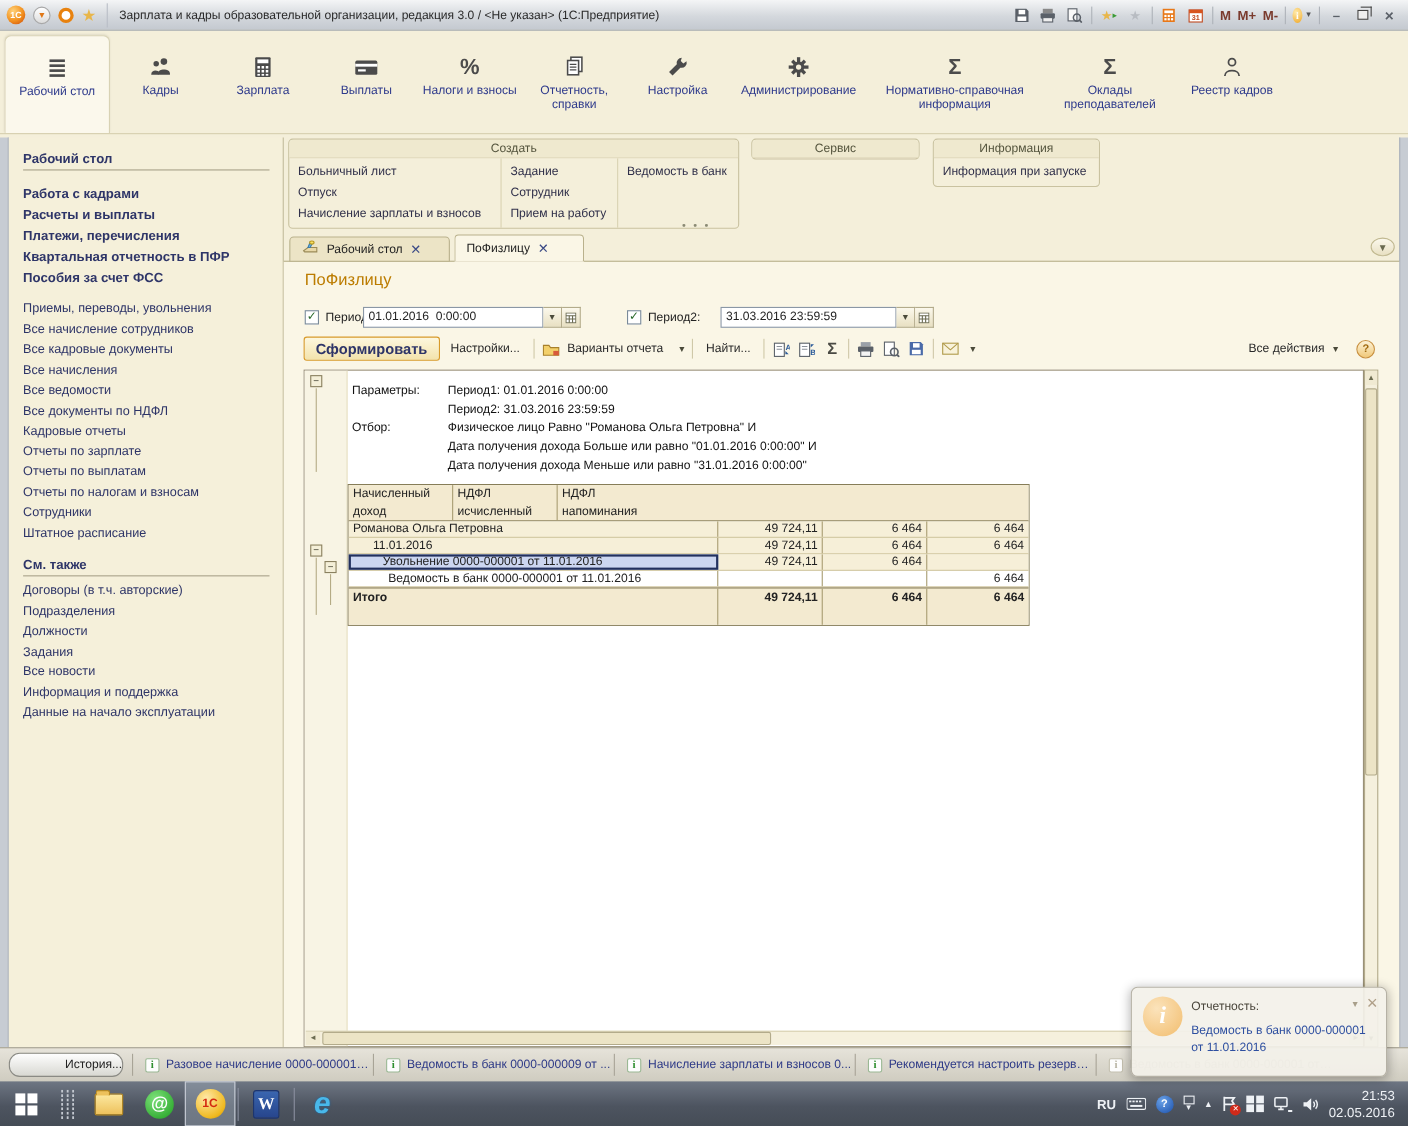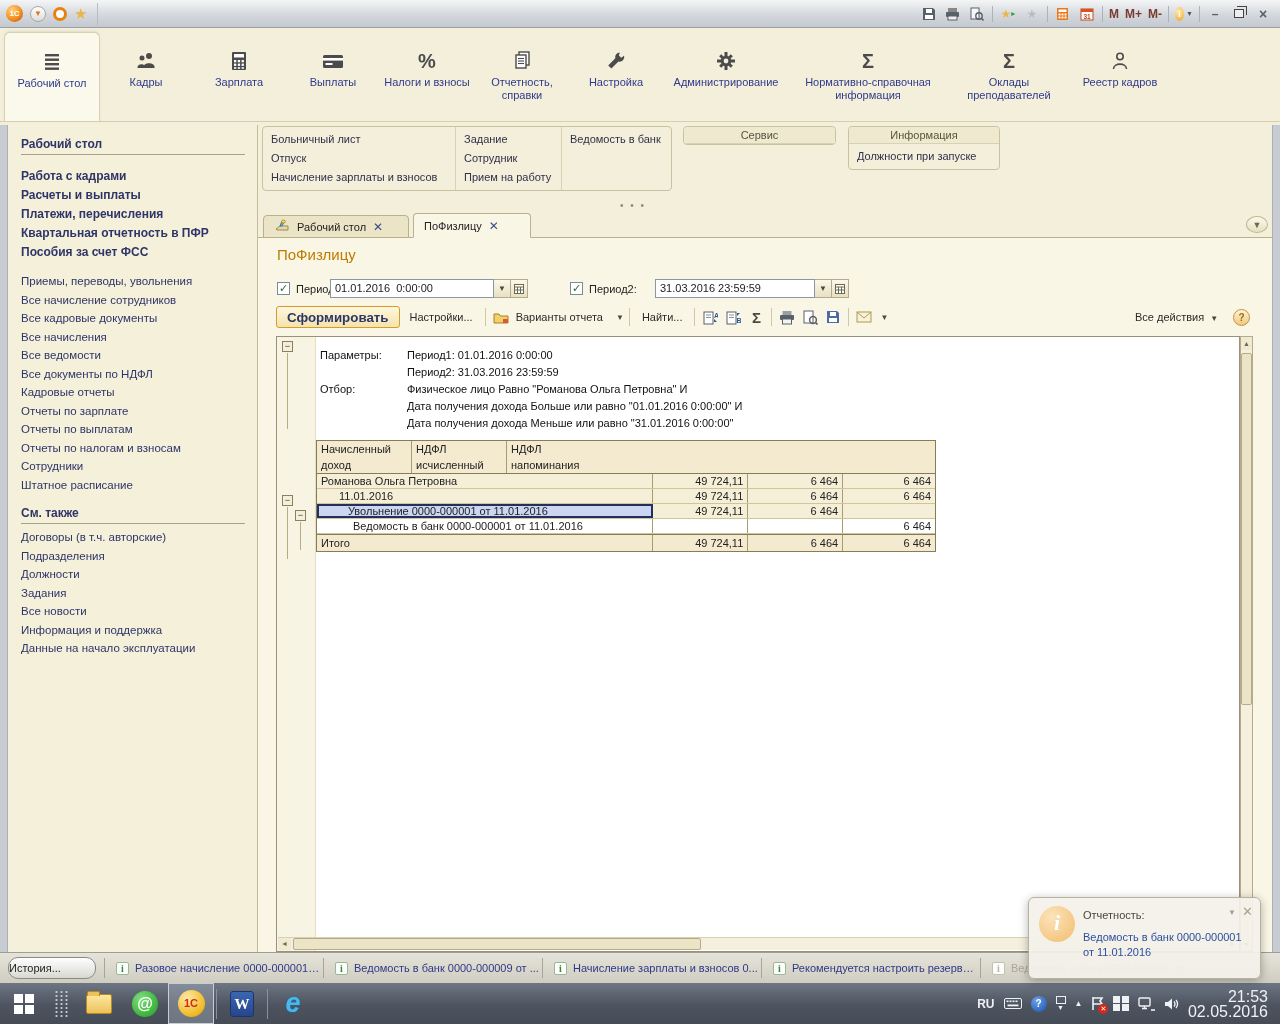--- a/index.html
+++ b/index.html
@@ -88,35 +88,35 @@
   .thL div{height:17px;line-height:16px;padding-left:4px;border-bottom:1px solid #cfc49c;white-space:nowrap}
   .thL div:last-child{border-bottom:none}
   .th{width:95px;padding:0 4px;border-right:1px solid #a89d72;line-height:16px}
   .th:last-child{border-right:none;width:92px}
   .trow{display:flex;height:15px;line-height:14px;border-bottom:1px solid #cfc49c}
   .td{border-right:1px solid #a89d72;padding:0 4px;white-space:nowrap;overflow:hidden;height:100%}
   .td.c1{width:337px}.td.c2{width:95px}.td.c3{width:95px}.td.c4{width:92px;border-right:none}
   .num{text-align:right}
   .r-beige{background:#f6efd8}
   .r-white{background:#fff}
-  .r-total{background:#f3ead0;font-weight:normal;height:17px;line-height:16px;border-top:1px solid #867d58;border-bottom:none}
+  .r-total{background:#f3ead0;font-weight:bold;height:34px;line-height:16px;border-top:1px solid #867d58;border-bottom:none}
   .sel{background:#ccd6f0 !important;border:2px solid #22305e !important;line-height:11px}
 
   .vscroll{position:absolute;left:1240px;top:336px;width:13px;height:616px;background:#f5f0dd;border:1px solid #b3ab8b;border-left:1px solid #b3ab8b}
   .vscroll .up,.vscroll .dn{position:absolute;left:0;width:11px;height:13px;font-size:7px;color:#6b6b50;text-align:center;line-height:13px;background:#f0ead2;cursor:pointer}
   .vscroll .dn{bottom:0}
   .vthumb{position:absolute;left:0;top:16px;width:11px;height:352px;background:#ece4c6;border:1px solid #b3ab8b;border-radius:2px;cursor:pointer}
   .hscroll{position:absolute;left:1px;bottom:1px;width:961px;height:13px;background:#f5f0dd;border-top:1px solid #d8d0b0}
   .hscroll .lf,.hscroll .rt{position:absolute;top:0;width:13px;height:12px;font-size:7px;color:#6b6b50;text-align:center;line-height:12px;background:#f0ead2;cursor:pointer}
   .hscroll .rt{right:0}
   .hthumb{position:absolute;left:15px;top:0;width:408px;height:12px;background:#ece4c6;border:1px solid #b3ab8b;border-radius:2px;cursor:pointer}
 
   
   .appbar{position:absolute;left:0;top:952px;width:1280px;height:31px;background:linear-gradient(#e6e3da,#cfccc0);border-top:1px solid #a19d90;display:flex;align-items:center}
-  .hist-btn{margin-left:8px;width:88px;height:22px;border:1px solid #8a8a84;border-radius:10px;background:linear-gradient(#fefefe,#d8d8d2);text-align:left;line-height:20px;color:#222;cursor:pointer}
+  .hist-btn{margin-left:8px;width:104px;height:22px;border:1px solid #8a8a84;border-radius:10px;background:linear-gradient(#fefefe,#d8d8d2);text-align:right;line-height:20px;color:#222;cursor:pointer}
   .appitem{display:flex;align-items:center;gap:6px;width:212px;padding-left:8px;cursor:pointer}
   .appitem .txt{color:#2e3a87;white-space:nowrap;overflow:hidden;text-overflow:ellipsis}
   .appitem.dim .txt{color:#aba79a}
   .asep{width:1px;height:20px;background:#a8a497;margin:0 3px}
   .infobadge{width:13px;height:13px;border-radius:2px;background:#fdfdfd;border:1px solid #9ab894;color:#2f8f2f;font-weight:bold;font-size:10px;line-height:11px;text-align:center;flex:none;font-family:"Liberation Serif",serif}
   .infobadge.dim{color:#b8b4a4;border-color:#c4c0b0}
 
   
   .notif{position:absolute;left:1028px;top:897px;width:233px;height:82px;background:rgba(243,241,234,.93);border:1px solid #b5b1a5;border-radius:6px;box-shadow:0 2px 10px rgba(0,0,0,.3);z-index:10}
   .notif-i{position:absolute;left:10px;top:8px;width:36px;height:36px;border-radius:50%;background:radial-gradient(circle at 35% 30%,#fbe3bb,#f2bd6e);color:#fff;font-family:"Liberation Serif",serif;font-style:italic;font-weight:bold;font-size:22px;text-align:center;line-height:34px}
@@ -136,37 +136,38 @@
   .osep{width:1px;height:30px;background:#8a90a0;margin:0 2px}
   .folder-ico{width:26px;height:20px;background:linear-gradient(#fce8a0,#edc15c);border:1px solid #b88a20;border-radius:2px;position:relative}
   .folder-ico:before{content:"";position:absolute;left:0;top:-4px;width:11px;height:4px;background:#edc15c;border:1px solid #b88a20;border-bottom:none;border-radius:2px 2px 0 0}
   .mail-ico{width:26px;height:26px;border-radius:50%;background:radial-gradient(circle at 35% 30%,#7ce07a,#1f9e1f);color:#fff;font-weight:bold;font-size:16px;text-align:center;line-height:25px}
   .c1-ico{width:27px;height:27px;border-radius:50%;background:radial-gradient(circle at 35% 30%,#ffe9a8,#f0b91f 70%,#c88a00);color:#d42a10;font-weight:bold;font-size:11px;text-align:center;line-height:27px}
   .word-ico{width:24px;height:26px;background:linear-gradient(#3a66b0,#27458c);border:1px solid #1c3570;border-radius:3px;color:#fff;font-weight:bold;font-size:15px;text-align:center;line-height:25px;font-family:"Liberation Serif",serif}
   .ie-ico{color:#49b8ea;font-size:27px;font-weight:bold;font-style:italic;text-shadow:0 0 2px #1a6aa8;position:relative}
   .tray{margin-left:auto;display:flex;align-items:center;gap:9px;padding-right:12px;color:#eef1f5}
   .tray .tico2{display:flex;align-items:center;justify-content:center;cursor:pointer}
   .help2{width:16px;height:16px;border-radius:50%;background:radial-gradient(circle at 35% 30%,#6aa2e8,#1a4faa);color:#fff;font-size:10px;font-weight:bold;text-align:center;line-height:16px}
-  .clock{text-align:right;font-size:16px;line-height:15px;cursor:default}
+  .clock{text-align:right;font-size:12px;line-height:15px;cursor:default}
   .trayup{font-size:8px}
   .flagwrap{position:relative}
   .flagx{position:absolute;right:-4px;bottom:-3px;width:10px;height:10px;border-radius:50%;background:#d02a1a;color:#fff;font-size:7px;line-height:10px;text-align:center}
   .wout{display:grid;grid-template-columns:7px 7px;grid-template-rows:7px 7px;gap:1.5px}
   .wout span{background:#eef1f5}
 </style>
 </head>
 <body>
 
 <div class="titlebar">
   <div class="tb-left">
     <div class="app-badge">1С</div>
     <div class="tb-roundbtn">▼</div>
     <div class="tb-ring"></div>
     <div class="tb-star">★</div>
   </div>
+  <div class="tb-title">Зарплата и кадры образовательной организации, редакция 3.0 / &lt;Не указан&gt;  (1С:Предприятие)</div>
   <div class="tb-right">
     <span class="tb-ico">
         <svg width="14" height="14" viewBox="0 0 14 14">
           <path fill="#5a6068" d="M1 1h10l2 2v10H1z"></path>
           <rect x="3" y="8" width="8" height="4" fill="#fff"></rect>
           <rect x="4" y="2" width="6" height="4" fill="#fff"></rect>
         </svg>
       </span>
     <span class="tb-ico">
         <svg width="15" height="14" viewBox="0 0 15 14">
@@ -338,20 +339,21 @@
         <svg width="20" height="20" viewBox="0 0 20 20" fill="none" stroke="#4b4b4b" stroke-width="1.6">
           <circle cx="10" cy="5.5" r="3.2"></circle>
           <path d="M3.5 18c0-6.5 13-6.5 13 0"></path>
         </svg>
       </span>
     <span>Реестр кадров</span>
   </div>
 </div>
 
 <div class="panelbox" style="left:262px;width:410px">
+  <div class="panel-title">Создать</div>
   <div class="panel-cols">
     <div class="panel-col" style="width:192px">
       <div class="pitem">Больничный лист</div>
       <div class="pitem">Отпуск</div>
       <div class="pitem">Начисление зарплаты и взносов</div>
     </div>
     <div class="panel-col" style="width:106px">
       <div class="pitem">Задание</div>
       <div class="pitem">Сотрудник</div>
       <div class="pitem">Прием на работу</div>
@@ -360,21 +362,21 @@
       <div class="pitem">Ведомость в банк</div>
     </div>
   </div>
 </div>
 <div class="panelbox" style="left:683px;width:153px">
   <div class="panel-title">Сервис</div>
 </div>
 <div class="panelbox" style="left:848px;width:152px">
   <div class="panel-title">Информация</div>
   <div class="panel-col" style="padding:3px 8px">
-    <div class="pitem">Должности при запуске</div>
+    <div class="pitem">Информация при запуске</div>
   </div>
 </div>
 <div class="dots">• • •</div>
 
 <div class="frame-l"></div>
 <div class="frame-r"></div>
 
 <div class="sidebar">
   <div class="sb-h">Рабочий стол</div>
   <div class="sb-hr"></div>

